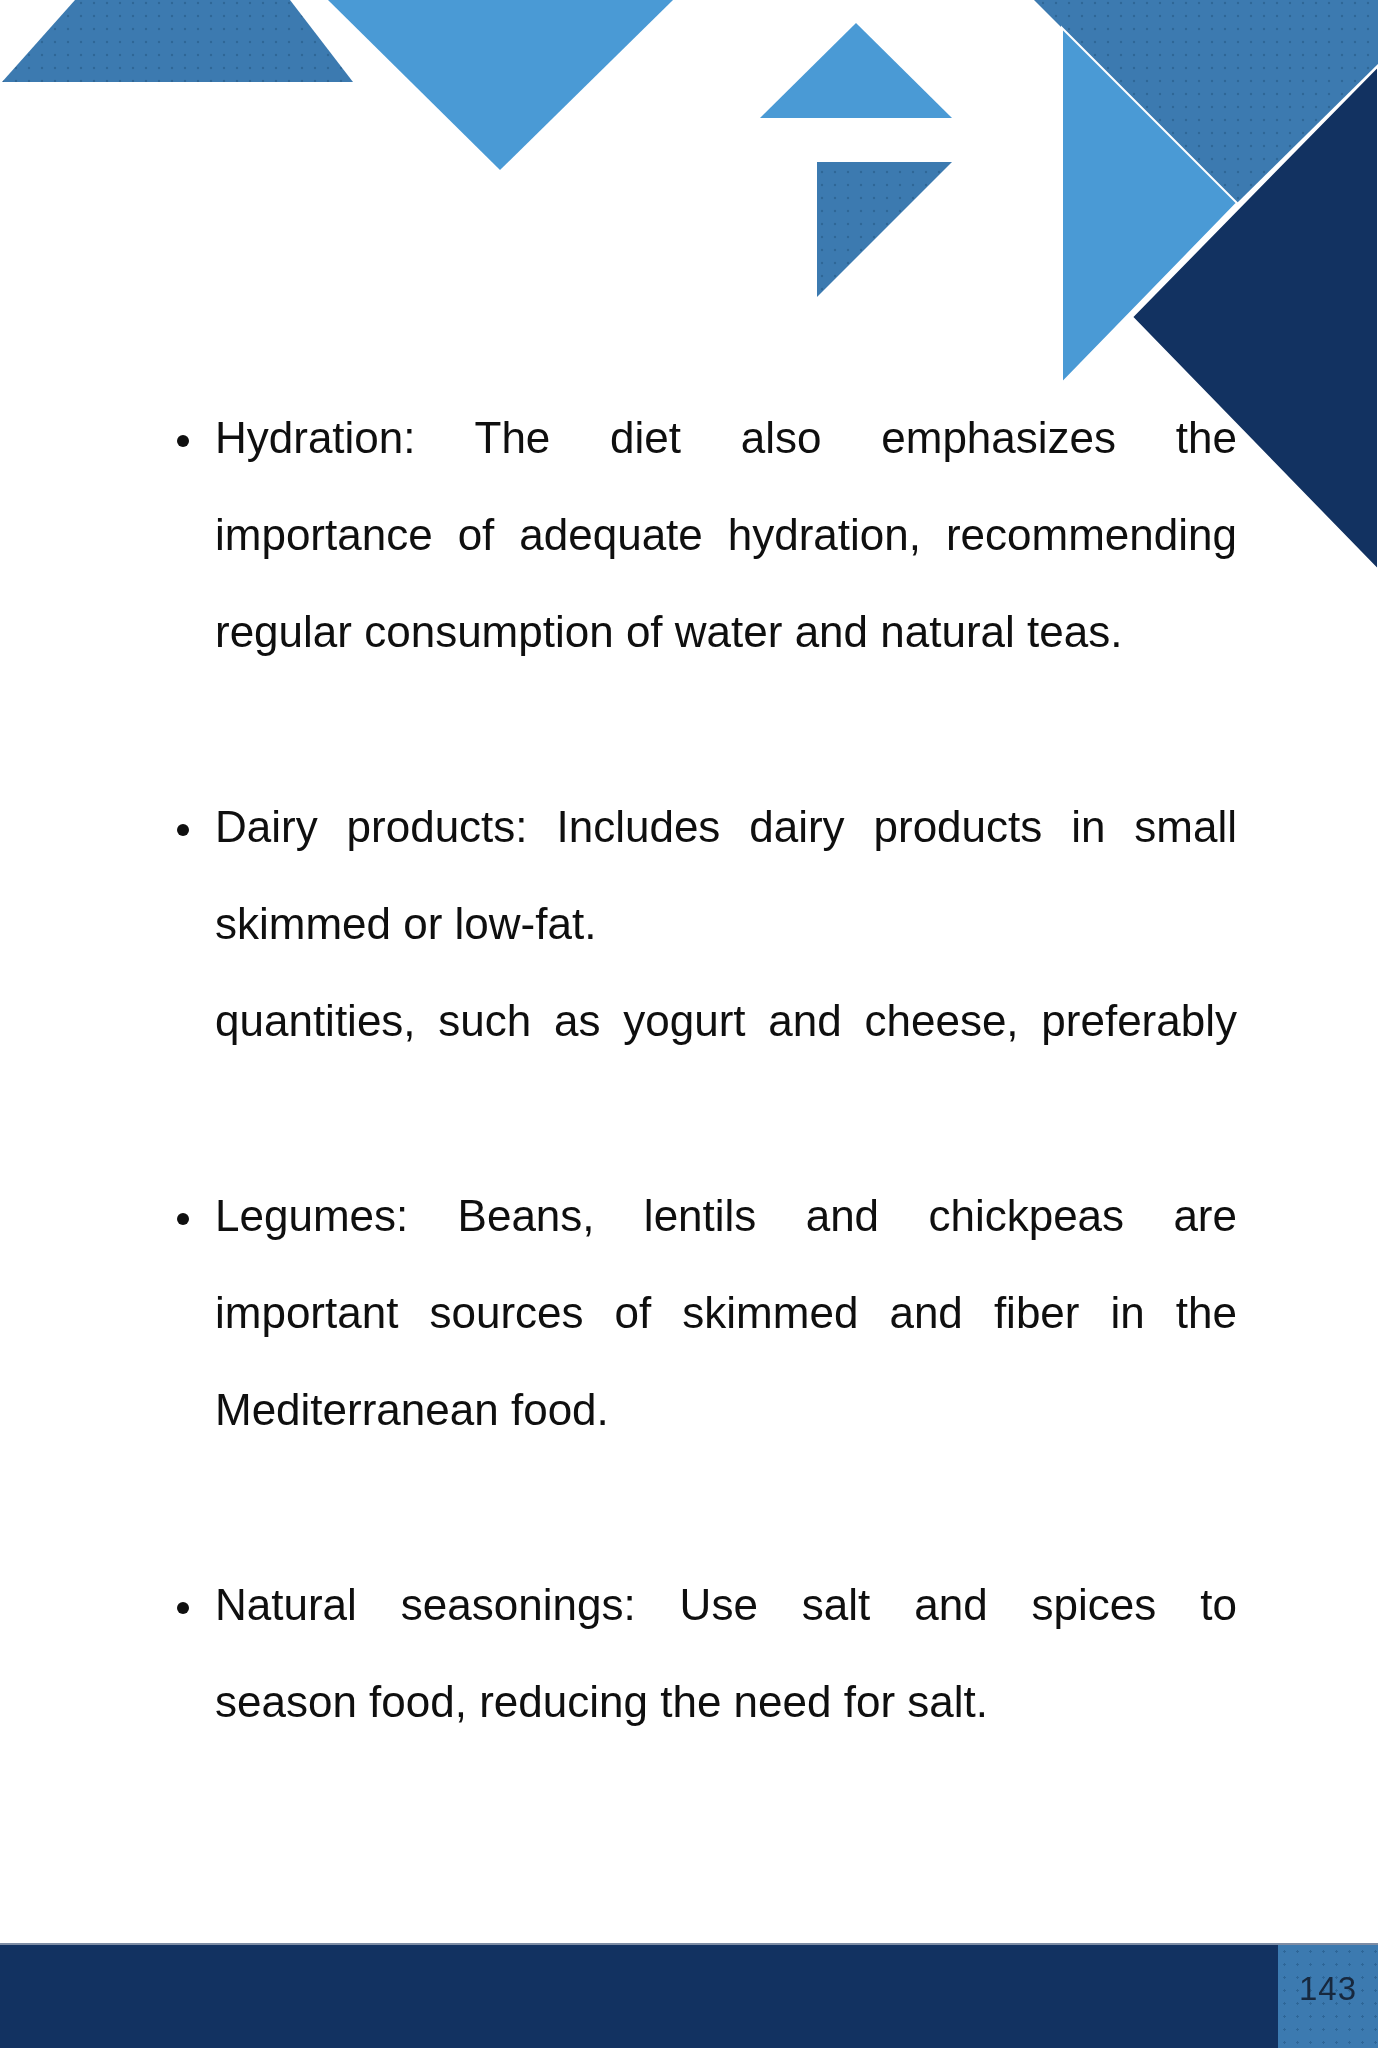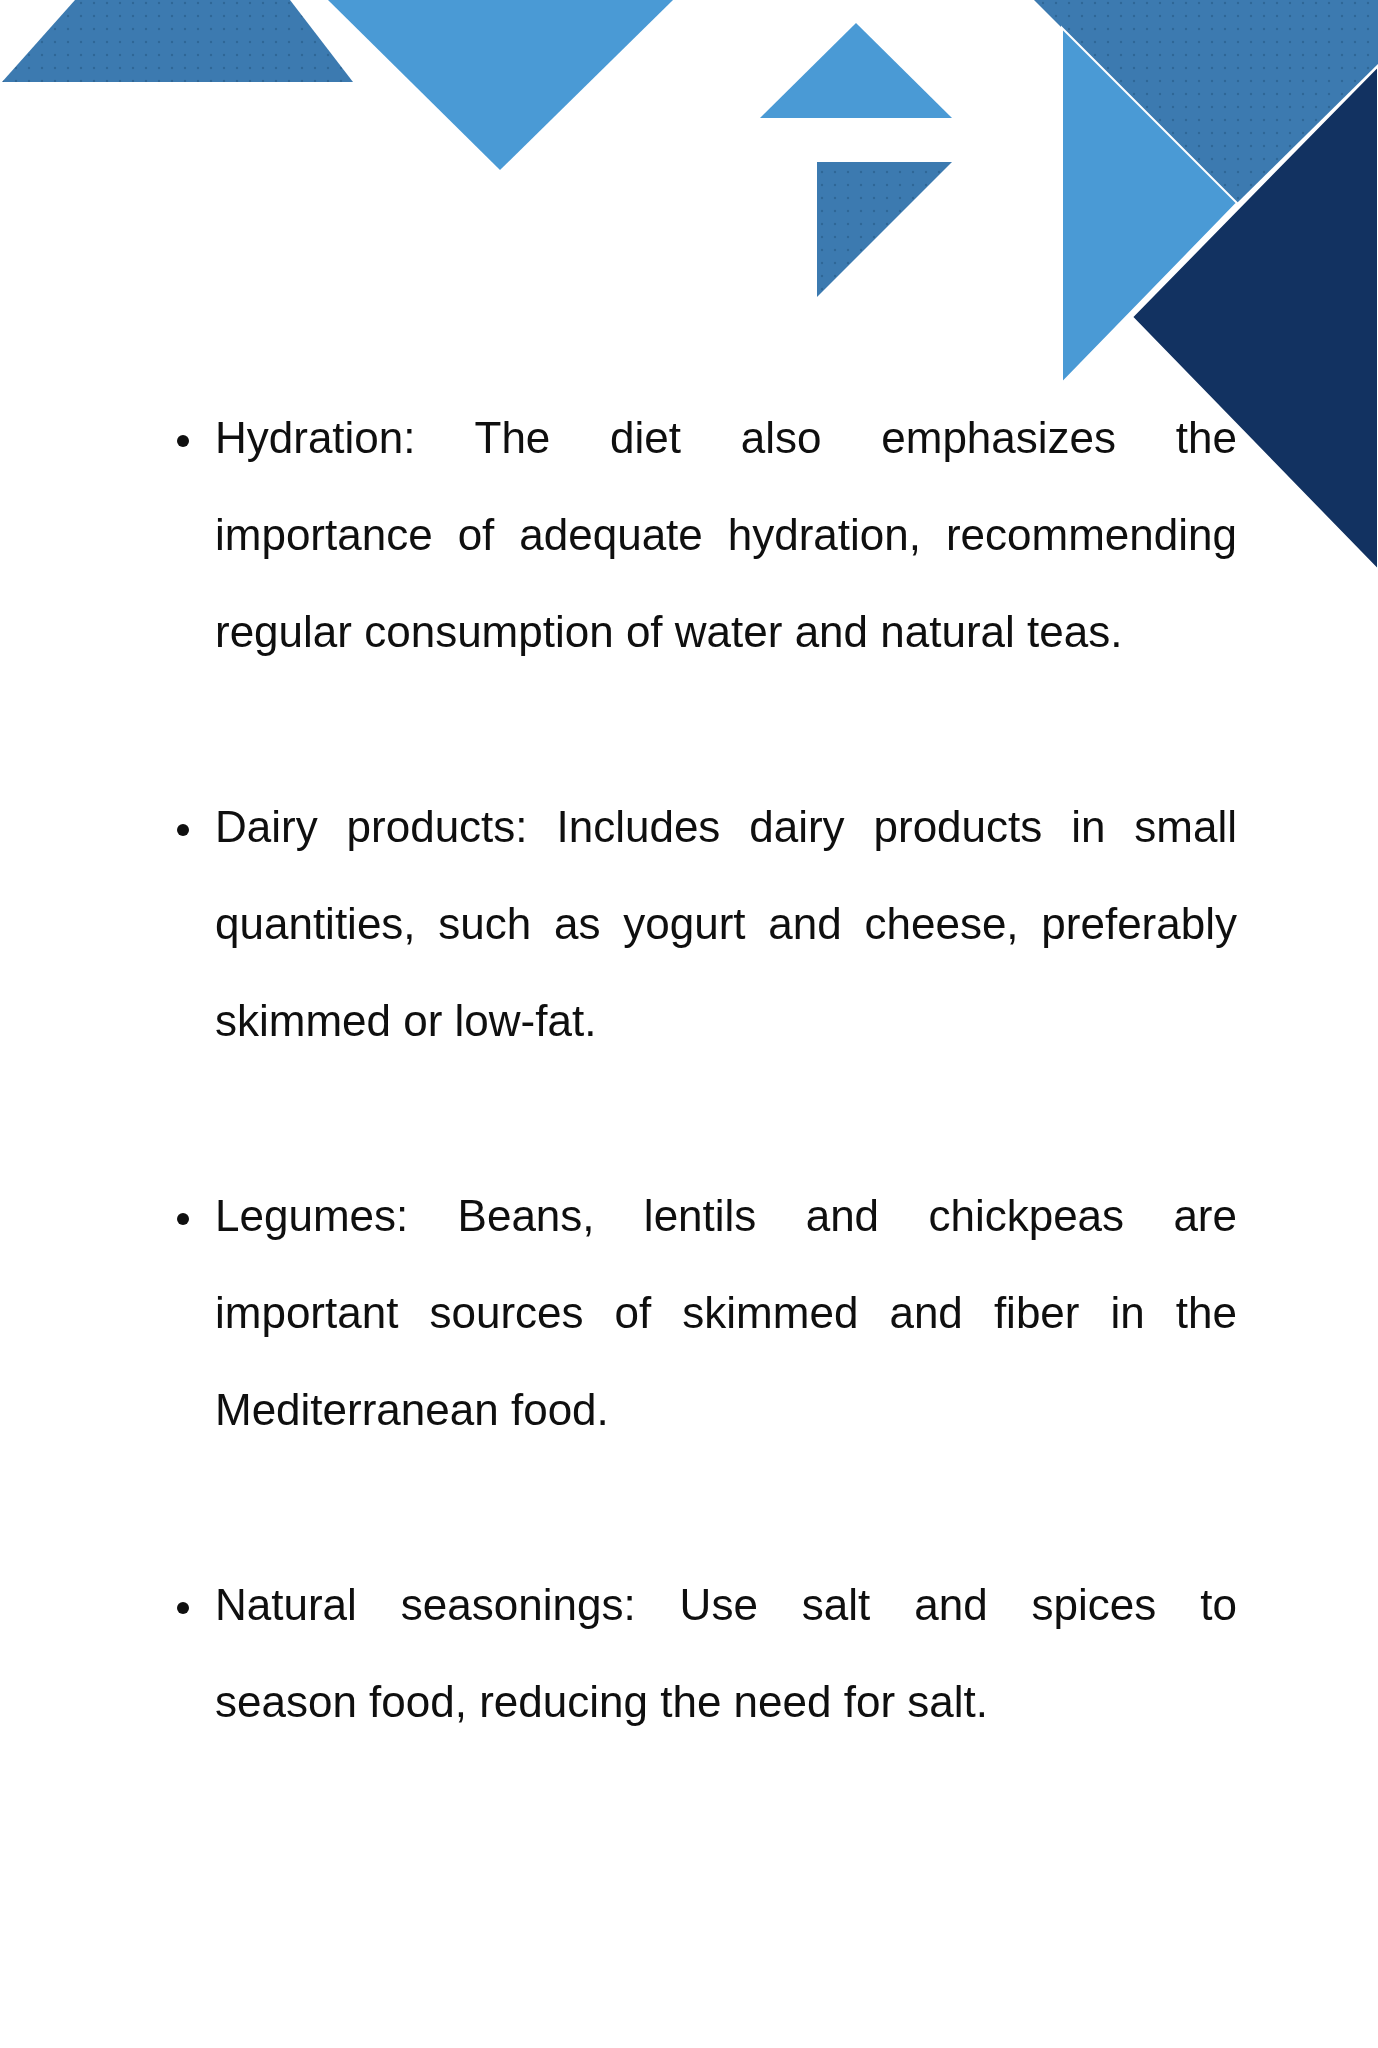--- a/index.html
+++ b/index.html
@@ -106,31 +106,36 @@
   <div class="para" style="top:389px">
     <span class="bullet-dot"></span>
     <div class="line just"><b>Hydration:</b> <span>The diet also emphasizes the</span></div>
     <div class="line just">importance of adequate hydration, recommending</div>
     <div class="line">regular consumption of water and natural teas.</div>
   </div>
 
   <div class="para" style="top:778px">
     <span class="bullet-dot"></span>
     <div class="line just"><b>Dairy products:</b> <span>Includes dairy products in small</span></div>
+    <div class="line">skimmed or low-fat.</div>
     <div class="line just">quantities, such as yogurt and cheese, preferably</div>
-    <div class="line">skimmed or low-fat.</div>
   </div>
 
   <div class="para" style="top:1167px">
     <span class="bullet-dot"></span>
     <div class="line just"><b>Legumes:</b> <span>Beans, lentils and chickpeas are</span></div>
     <div class="line just">important sources of skimmed and fiber in the</div>
     <div class="line">Mediterranean food.</div>
   </div>
 
   <div class="para" style="top:1556px">
     <span class="bullet-dot"></span>
     <div class="line just"><b>Natural seasonings:</b> <span>Use salt and spices to</span></div>
     <div class="line">season food, reducing the need for salt.</div>
   </div>
 
+  <div id="footer-bar">
+    <div id="page-number-box">
+      <span id="page-number">143</span>
+    </div>
+  </div>
 
 </div>
 
 </body></html>

